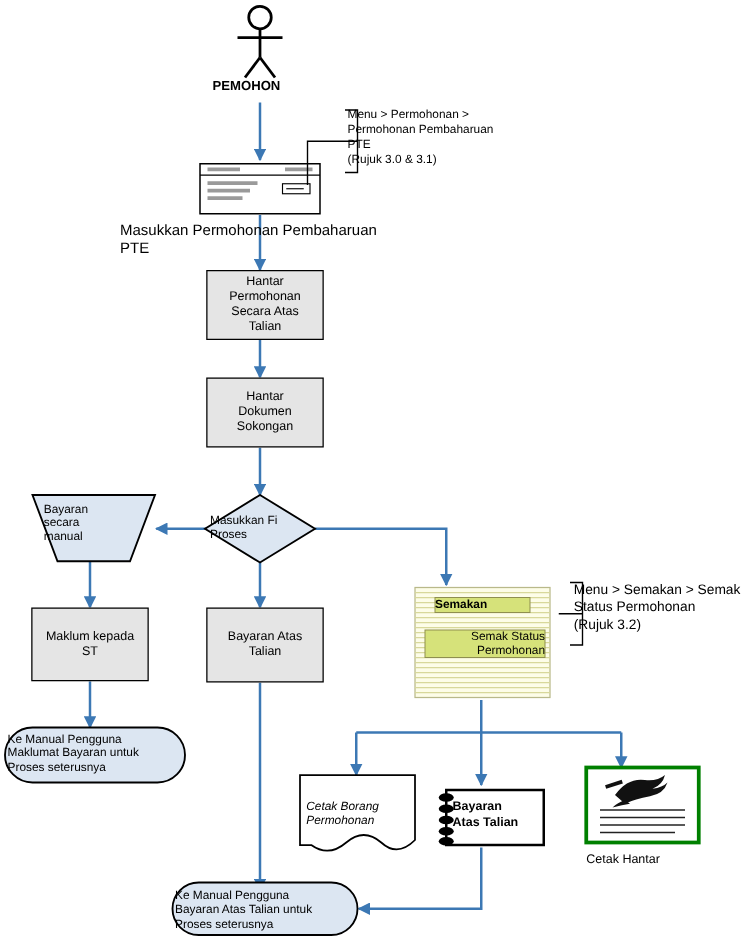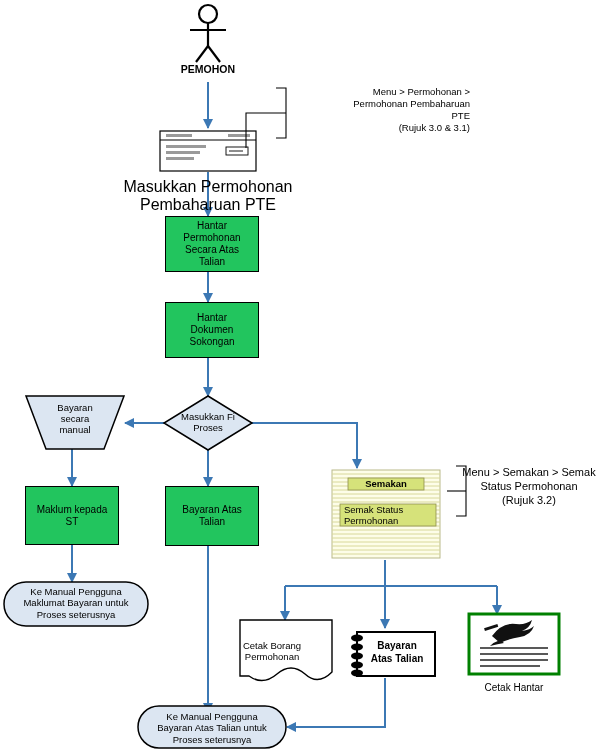--- a/index.html
+++ b/index.html
@@ -7,27 +7,27 @@
     width:598px;height:754px;
     background:#ffffff;
     font-family:"Liberation Sans", sans-serif;
     position:relative;
     overflow:hidden;
   }
   #canvas{position:absolute;left:0;top:0;width:598px;height:754px;}
   .node{position:absolute;box-sizing:border-box;}
   .lbl{
     position:absolute;
-    text-align:center;
+    text-align:left;
     color:#000;
     line-height:1.15;
     white-space:pre-line;
   }
   .box{
-    background:#22c55e;
+    background:#e5e5e5;
     border:1.5px solid #000;
   }
   .boxtext{
     position:absolute;
     left:0;top:0;width:100%;height:100%;
     display:flex;align-items:center;justify-content:center;
     text-align:center;
     font-size:10px;
     color:#000;
     line-height:1.18;
@@ -180,26 +180,26 @@
     <g fill="#111">
       <path d="M492 636 q10 -14 24 -12 q10 1 16 -4 q-2 8 -10 11 q8 -1 12 -5 q-3 9 -14 11 q-12 2 -20 6 z"></path>
       <path d="M500 640 q-6 2 -10 6 q8 -2 14 -3 z"></path>
       <rect x="484" y="626" width="14" height="3" transform="rotate(-18 491 627)"></rect>
     </g>
   </g>
 </svg>
 
 <div class="lbl plain" style="left:170px;top:63px;width:76px;font-size:10.5px;font-weight:bold;">PEMOHON</div>
 
-<div class="lbl plain" style="left:278px;top:86px;width:192px;font-size:9.5px;line-height:1.25;text-align:right;">Menu &gt; Permohonan &gt;
+<div class="lbl plain" style="left:278px;top:86px;width:192px;font-size:9.5px;line-height:1.25;text-align:left;">Menu &gt; Permohonan &gt;
 Permohonan Pembaharuan
 PTE
 (Rujuk 3.0 &amp; 3.1)</div>
 
-<div class="lbl plain" style="left:96px;top:178px;width:224px;font-size:16px;">Masukkan Permohonan Pembaharuan PTE</div>
+<div class="lbl plain" style="left:96px;top:178px;width:224px;font-size:12px;">Masukkan Permohonan Pembaharuan PTE</div>
 
 <div class="node box" style="left:165px;top:216px;width:94px;height:56px;">
   <div class="boxtext">Hantar
 Permohonan
 Secara Atas
 Talian</div>
 </div>
 
 <div class="node box" style="left:165px;top:302px;width:94px;height:56px;">
   <div class="boxtext">Hantar
@@ -218,32 +218,32 @@
   <div class="boxtext">Maklum kepada
 ST</div>
 </div>
 
 <div class="node box" style="left:165px;top:486px;width:94px;height:60px;">
   <div class="boxtext">Bayaran Atas
 Talian</div>
 </div>
 
 <div class="lbl plain" style="left:348px;top:479px;width:76px;font-size:9.5px;font-weight:bold;">Semakan</div>
-<div class="lbl plain" style="left:340px;top:505px;width:96px;font-size:9.5px;text-align:left;padding-left:4px;box-sizing:border-box;">Semak Status
+<div class="lbl plain" style="left:340px;top:505px;width:96px;font-size:9.5px;text-align:right;padding-left:4px;box-sizing:border-box;">Semak Status
 Permohonan</div>
 
 <div class="lbl plain" style="left:459px;top:466px;width:140px;font-size:11px;line-height:1.25;">Menu &gt; Semakan &gt; Semak
 Status Permohonan
 (Rujuk 3.2)</div>
 
 <div class="lbl plain" style="left:6px;top:586px;width:140px;font-size:9.5px;line-height:1.2;">Ke Manual Pengguna
 Maklumat Bayaran untuk
 Proses seterusnya</div>
 
-<div class="lbl plain" style="left:228px;top:640px;width:88px;font-size:9.5px;line-height:1.2;">Cetak Borang
+<div class="lbl plain" style="left:245px;top:640px;width:88px;font-size:9.5px;line-height:1.2;font-style:italic;">Cetak Borang
 Permohonan</div>
 
 <div class="lbl" style="left:362px;top:640px;width:70px;font-size:10px;font-weight:bold;line-height:1.25;">Bayaran
 Atas Talian</div>
 
 <div class="lbl plain" style="left:469px;top:682px;width:90px;font-size:10px;">Cetak Hantar</div>
 
 <div class="lbl plain" style="left:140px;top:711px;width:144px;font-size:9.5px;line-height:1.2;">Ke Manual Pengguna
 Bayaran Atas Talian untuk
 Proses seterusnya</div>

